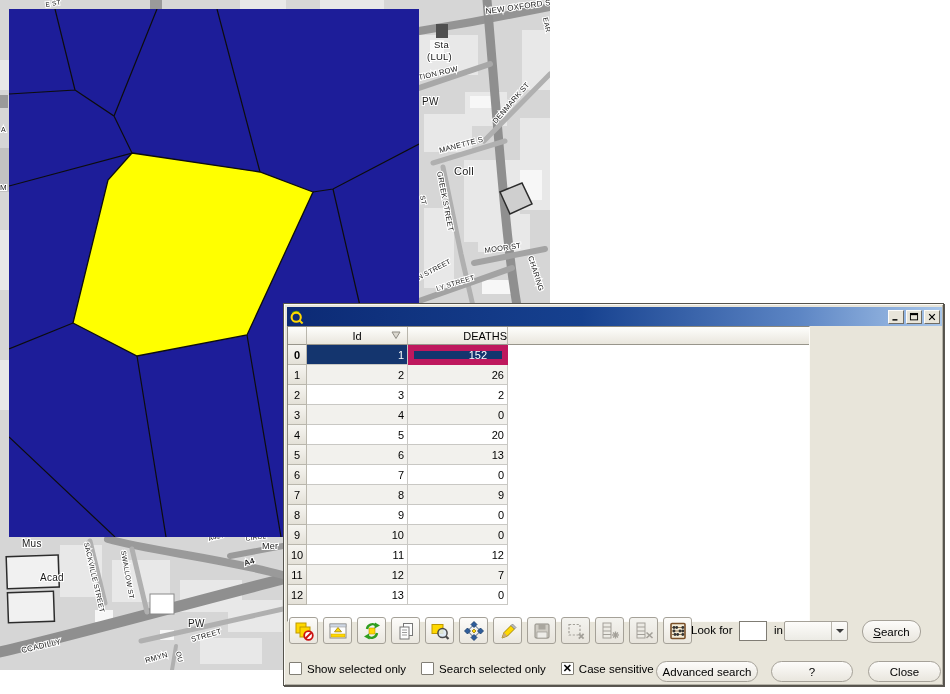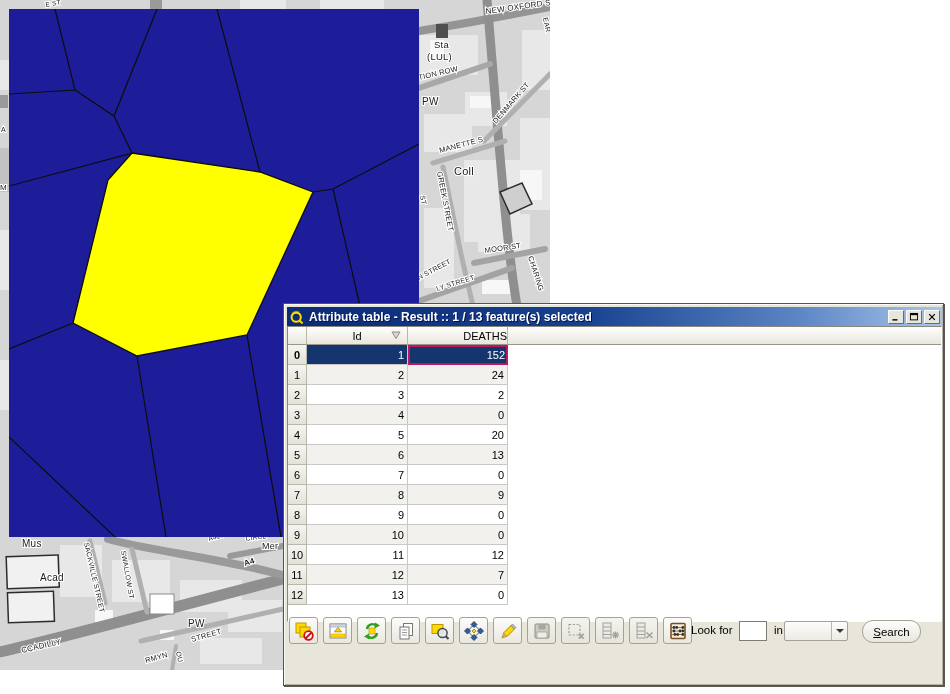--- a/index.html
+++ b/index.html
@@ -21,42 +21,42 @@
     display:flex; align-items:center; padding:0 2px; }
   .title-text { color:#fff; font-size:12px; font-weight:bold; margin-left:5px;
     text-shadow:1px 1px 0 #001044; white-space:nowrap; }
   .win-btns { margin-left:auto; display:flex; gap:2px; }
   .win-btn { width:16px; height:14px; background:#e8e5da;
     border:1px solid; border-color:#fdfcf9 #6f6c64 #6f6c64 #fdfcf9;
     display:flex; align-items:center; justify-content:center; }
   .win-btn svg { width:12px; height:10px; }
 
   
-  .attr-table { position:absolute; left:3px; top:22px; width:655px; height:296px; background:#fff;
+  .attr-table { position:absolute; left:3px; top:22px; width:523px; height:296px; background:#fff;
     border:1px solid; border-color:#8a877d #fdfcf9 #fdfcf9 #8a877d; overflow:hidden; }
   .header-row { display:flex; height:18px; }
   .hcell { background:linear-gradient(#fefefc,#e9e6dd); border-right:1px solid #b9b6ac;
     border-bottom:1px solid #98958b; font-size:11px; color:#000;
     display:flex; align-items:center; justify-content:center; position:relative; }
   .w-rh { width:19px; } .w-id { width:101px; } .w-de { width:100px;justify-content:flex-end; }
   .w-rest { flex:1; border-right:none; }
   .sort-ind { position:absolute; right:6px; top:4px; width:10px; height:9px; }
   .trow { display:flex; height:20px; }
   .rowhdr { width:19px; font-size:11px; color:#000;
     background:linear-gradient(#f6f5f1,#e4e1d8);
     border-right:1px solid #b9b6ac; border-bottom:1px solid #b9b6ac;
     display:flex; align-items:center; justify-content:center; }
   .rowhdr.cur { font-weight:bold; }
   .td { width:101px; font-size:11px; color:#000; background:#fff;
     display:flex; align-items:center; justify-content:flex-end; padding-right:3px;
     border-right:1px solid #c9c8c4; border-bottom:1px solid #c9c8c4; }
   .td.deaths { width:100px; }
   .trow.alt .td { background:#f2f1ed; }
   .trow.sel .td { background:#14356e; color:#fff; }
-  .td.focus { border:2px solid #be185d; padding-right:1px; }
+  .td.focus { border:6px solid #be185d; padding-right:15px; }
 
   
   .toolbar-row { position:absolute; left:3px; top:313px; width:655px; height:29px; }
   .tbar-btns { position:absolute; left:2px; top:0; display:flex; }
   .tbtn { width:29px; height:27px; margin-right:5px; border:1px solid #a5a198; border-radius:3px;
     background:linear-gradient(#fdfcfa,#eae7df); display:flex; align-items:center; justify-content:center; }
   .tbtn.dis { background:linear-gradient(#f4f3ef,#e7e4dc); }
   .ticon { width:20px; height:20px; }
   .lf-label, .in-label { position:absolute; top:7px; font-size:11.5px; color:#000; }
   .lf-label { left:404px; }
@@ -316,21 +316,20 @@
       <polygon points="132,153 260,172 313,192 247,335 137,356 73,323 108,180" fill="#ffff00" stroke="#0d0d0d" stroke-width="1.3"></polygon>
     </g>
   </svg>
 
   <div id="attr-window">
 
     <div class="titlebar">
       <svg width="15" height="15" viewBox="0 0 15 15">
           <use href="#sym-qgis-logo"></use>
         </svg>
-      <span class="title-text">Attribute table - Result :: 1 / 13 feature(s) selected</span>
       <span class="win-btns">
         <span class="win-btn">
             <svg viewBox="0 0 16 14">
               <use href="#sym-minimize"></use>
             </svg>
           </span>
         <span class="win-btn">
             <svg viewBox="0 0 16 14">
               <use href="#sym-maximize"></use>
             </svg>
@@ -359,21 +358,21 @@
       </div>
       <div>
           <div class="trow sel">
             <div class="rowhdr cur">0</div>
             <div class="td">1</div>
             <div class="td deaths focus">152</div>
           </div>
           <div class="trow alt">
             <div class="rowhdr">1</div>
             <div class="td">2</div>
-            <div class="td deaths">24</div>
+            <div class="td deaths">26</div>
           </div>
           <div class="trow">
             <div class="rowhdr">2</div>
             <div class="td">3</div>
             <div class="td deaths">2</div>
           </div>
           <div class="trow alt">
             <div class="rowhdr">3</div>
             <div class="td">4</div>
             <div class="td deaths">0</div>
@@ -494,15 +493,34 @@
       <span class="in-label">in</span>
       <div class="combo">
         <span class="combo-value"></span>
         <span class="combo-arrow"></span>
       </div>
       <div class="btn search-btn">
         <span><u>S</u><span>earch</span></span>
       </div>
     </div>
 
+    <div class="footer-row">
+      <div class="cb-area">
+          <div class="cbwrap">
+            <div class="cbox"></div>
+            <div class="cblab">Show selected only</div>
+          </div>
+          <div class="cbwrap">
+            <div class="cbox"></div>
+            <div class="cblab">Search selected only</div>
+          </div>
+          <div class="cbwrap">
+            <div class="cbox">✕</div>
+            <div class="cblab">Case sensitive</div>
+          </div>
+        </div>
+      <div class="btn adv-btn">Advanced search</div>
+      <div class="btn help-btn">?</div>
+      <div class="btn close-btn">Close</div>
+    </div>
 
   </div>
 </div>
 
 </body></html>

